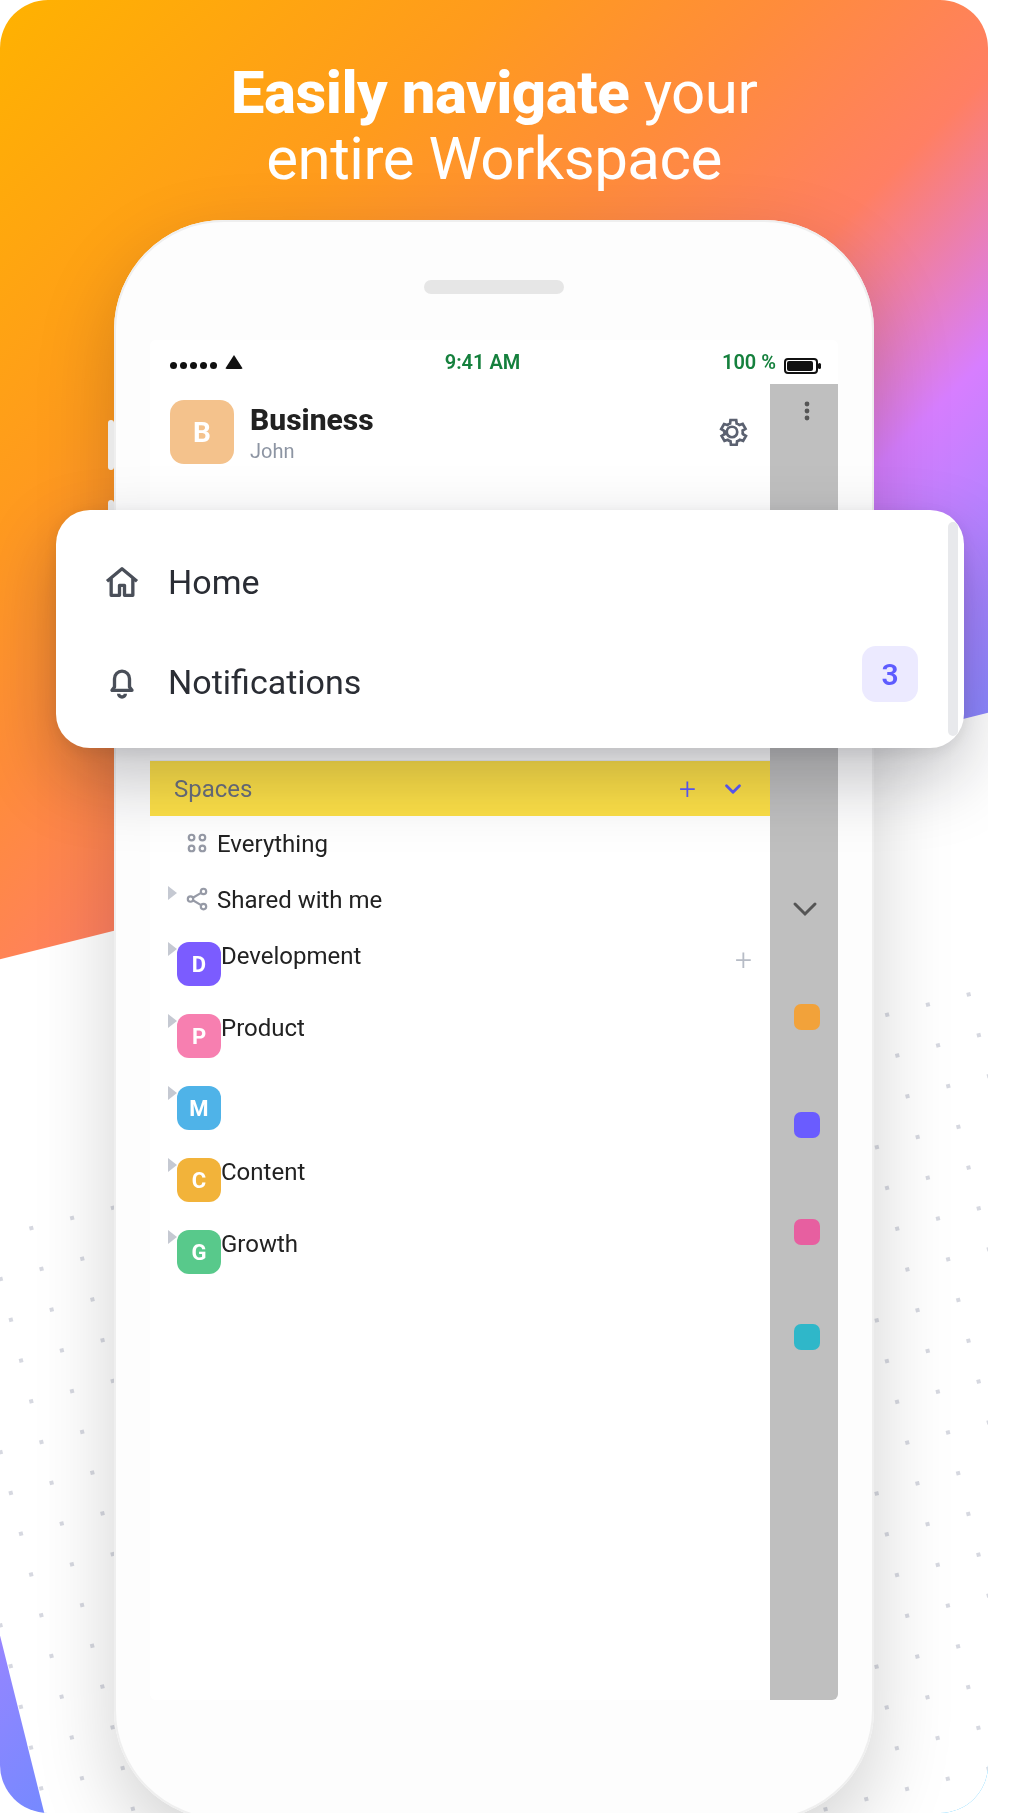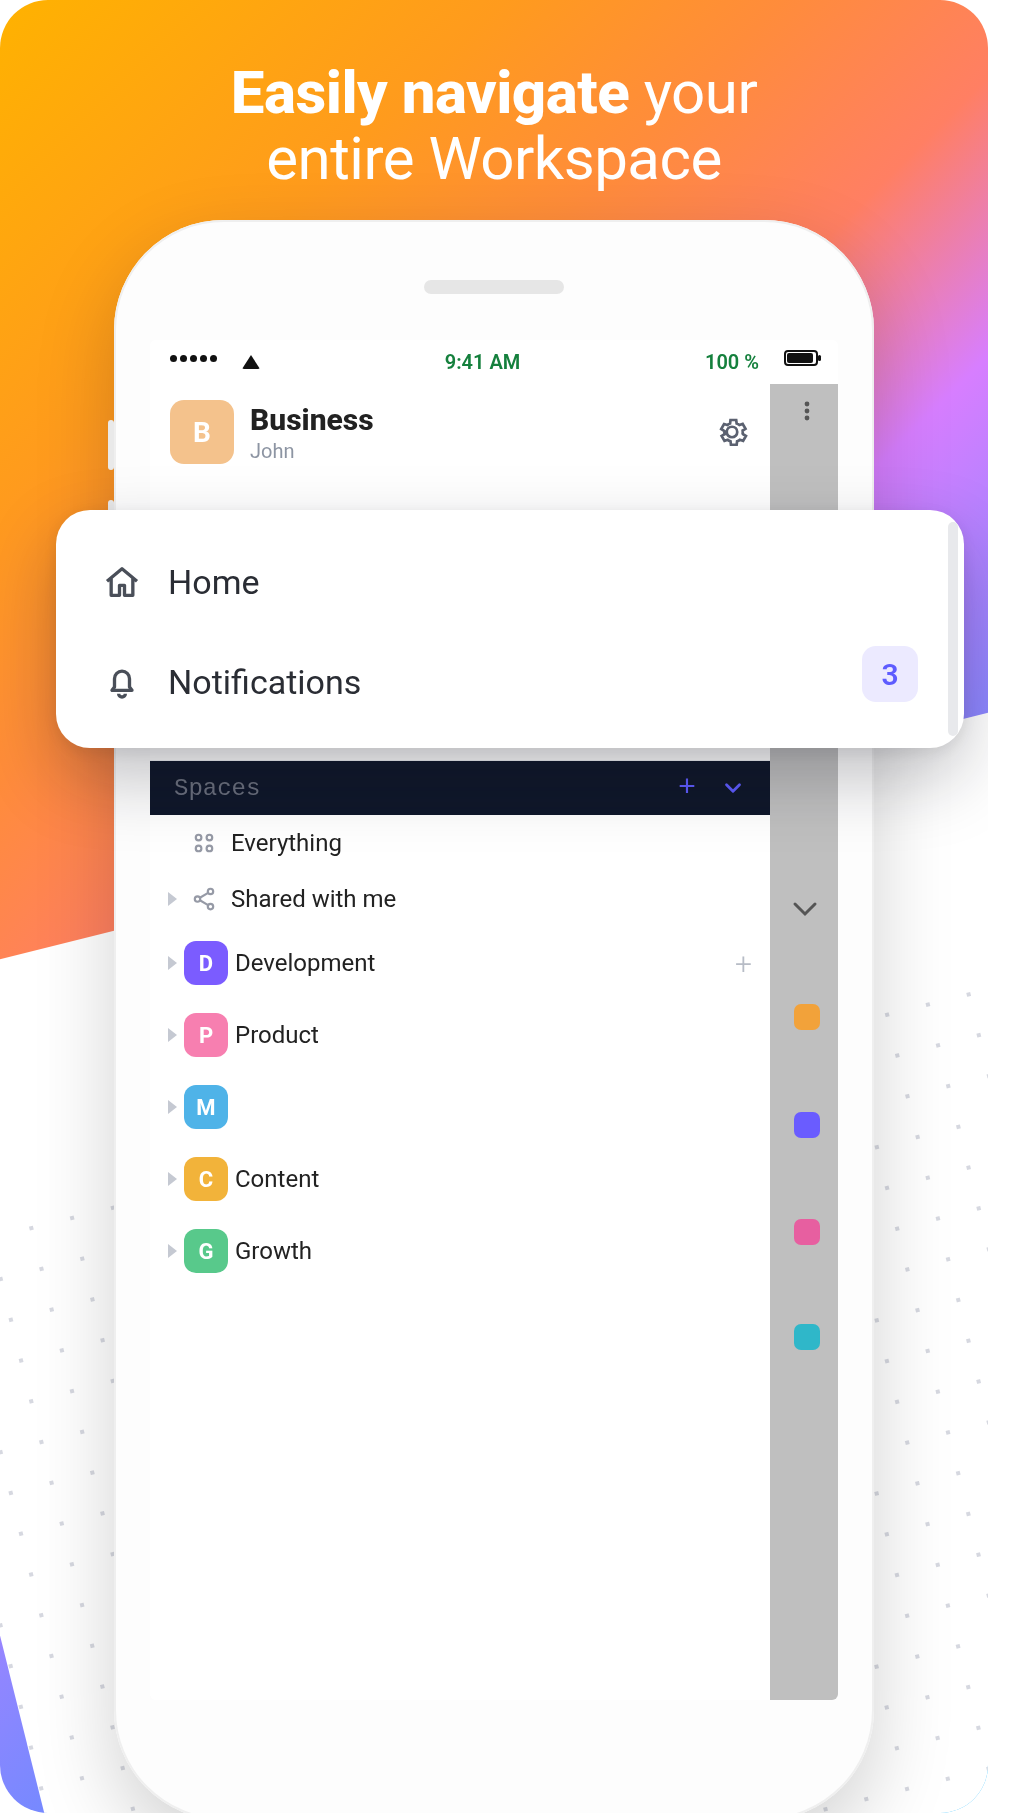--- a/index.html
+++ b/index.html
@@ -94,21 +94,21 @@
     overflow:hidden;
   }
 
   
   .statusbar{
     height:44px;
     display:flex; align-items:center; justify-content:space-between;
     padding:0 20px;
     font-size:20px; font-weight:600; color:#15803d;
   }
-  .sb-left,.sb-right{display:flex;align-items:flex-start;gap:25px;}
+  .sb-left,.sb-right{display:flex;align-items:flex-end;gap:8px;}
   .sb-dots{display:flex;gap:3px}
   .sb-dots span{width:7px;height:7px;border-radius:50%;background:#111}
   .wifi{width:0;height:0;border-left:9px solid transparent;border-right:9px solid transparent;border-bottom:14px solid #111;border-radius:2px}
   .battery{
     position:relative; width:34px;height:16px;border:2px solid #111;border-radius:4px;
   }
   .battery::after{content:"";position:absolute;right:-5px;top:3px;width:3px;height:6px;background:#111;border-radius:2px}
   .battery .fill{position:absolute;left:1px;top:1px;bottom:1px;width:26px;background:#111;border-radius:2px}
 
   
@@ -134,31 +134,30 @@
 
   
   .content{
     position:absolute; left:0; right:68px; top:140px; bottom:0; background:#fff;
   }
 
   
   .section-head{
     display:flex; align-items:center; padding:10px 24px;
     color:#6a6f7d; font-size:24px;
-    background:#0f172a;
+    background:#fde047;
     border-top:1px solid #eef0f3;
-    font-family:Liberation Mono, monospace;
   }
   .section-head .lbl{flex:1}
   .section-head .plus{color:#5e5cff;font-size:30px;font-weight:300;margin-right:24px}
   .section-head .chev{color:#5e5cff}
 
   .list{ }
   .row{
-    display:flex; align-items:center; gap:7px;
+    display:flex; gap:0;
     padding:14px 18px; font-size:24px; color:#222;
   }
   .tri{width:0;height:0;border-top:7px solid transparent;border-bottom:7px solid transparent;border-left:9px solid #c5c9d2}
   .tri.blank{visibility:hidden}
   .sq{width:44px;height:44px;border-radius:12px;display:flex;align-items:center;justify-content:center;color:#fff;font-weight:700;font-size:22px}
   .sp-icon{width:40px;display:flex;justify-content:center;color:#969aa6}
   .row .lbl{flex:1}
   .row .add{color:#b7bcc6;font-size:30px;font-weight:300}
 
   

